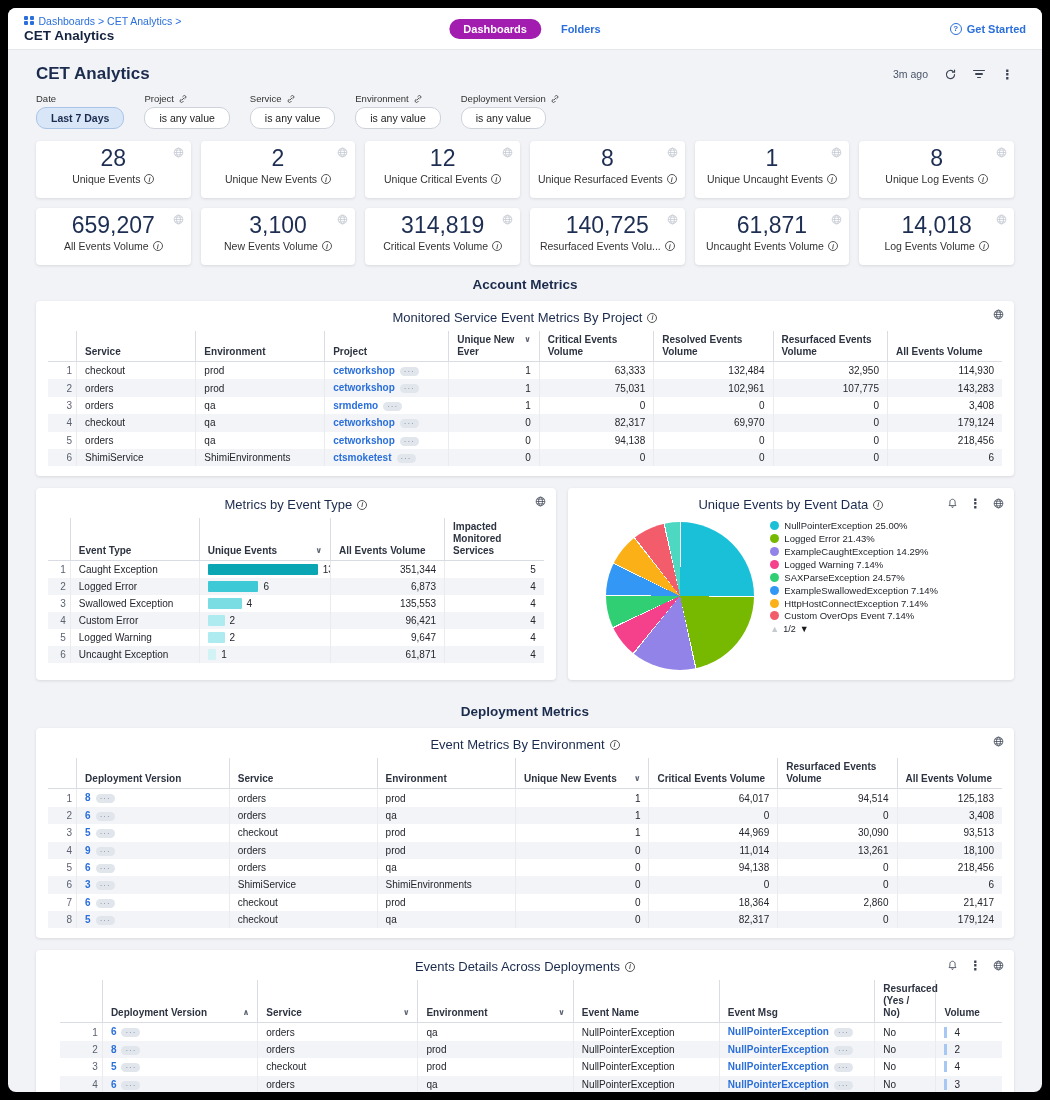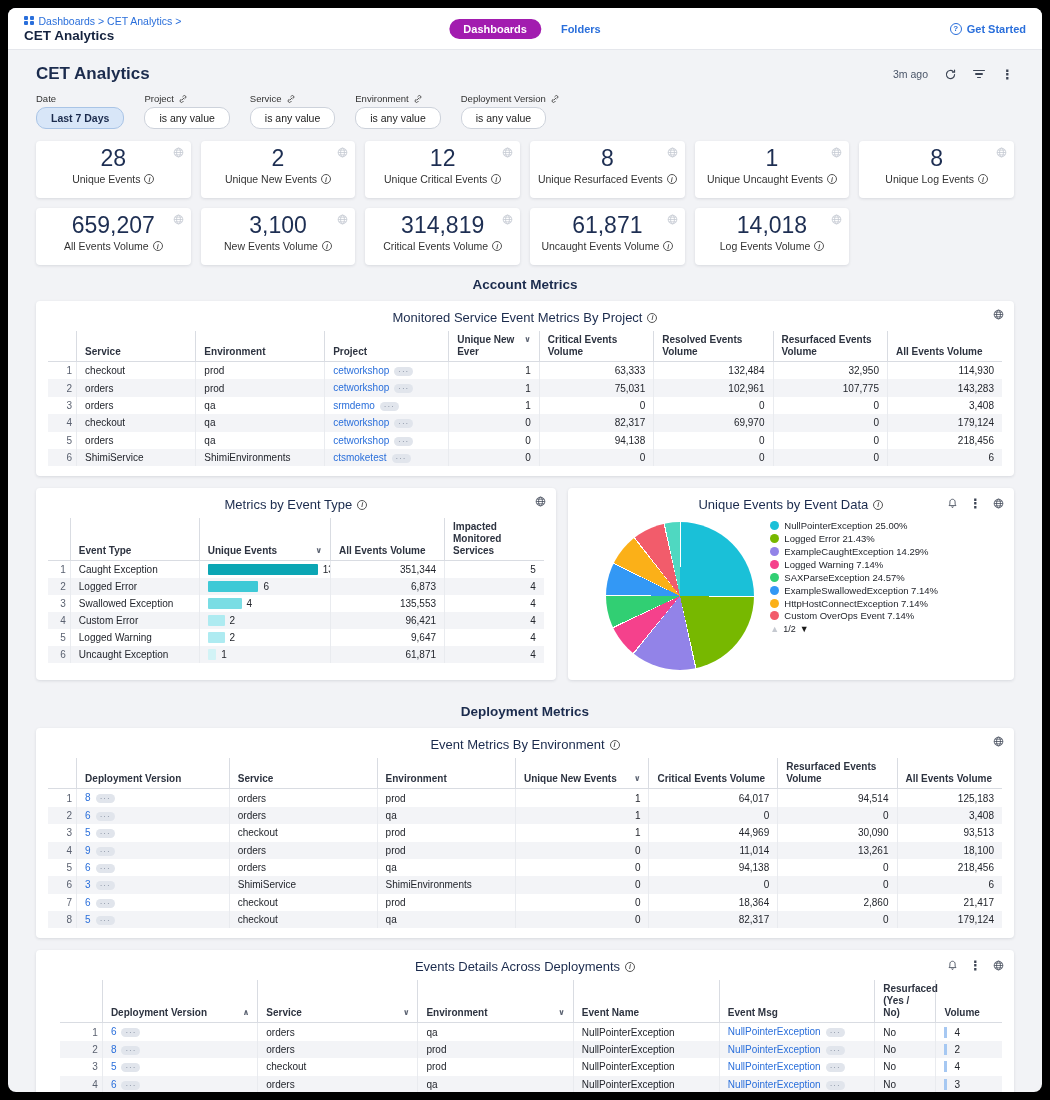--- a/index.html
+++ b/index.html
@@ -56,21 +56,21 @@
 
   
   table.dtable{width:100%;border-collapse:collapse;table-layout:fixed;font-size:10px;color:#23262d;}
   .dtable th{text-align:left;font-weight:700;color:#2d3340;padding:3px 8px;border-left:1px solid #d9dce2;vertical-align:bottom;line-height:1.2;}
   .dtable thead tr{border-bottom:1px solid #d9dce2;}
   .dtable th.rownum,.dtable td.rownum{border-left:none;text-align:right;color:#5a6170;padding-right:4px;}
   .dtable td{padding:2px 8px;border-left:1px solid #e9ebef;overflow:hidden;white-space:nowrap;text-overflow:ellipsis;line-height:1.3;}
   .dtable tbody tr:nth-child(even){background:#f3f4f7;}
   .dtable .num{text-align:right;}
   .sort{float:right;color:#5a6170;font-size:8px;margin-left:4px;margin-top:1px;}
-  .cell-link{color:#2a6fdb;cursor:pointer;}
+  .cell-link{color:#2a6fdb;cursor:pointer;font-weight:bold;}
   .dots{background:#e1e5ec;color:#8a93a5;border-radius:8px;padding:0 4px;font-size:8px;margin-left:5px;letter-spacing:1px;cursor:pointer;}
   .barwrap{display:flex;align-items:center;gap:5px;}
   .bar{display:inline-block;height:11px;border-radius:1px;flex:none;}
   .barval{font-size:10px;color:#23262d;}
   .tick{display:inline-block;width:3px;height:11px;background:#a6c8f2;margin-right:7px;vertical-align:-2px;}
 
   
   .row2{display:flex;gap:12px;}
   .row2 .panel{margin-bottom:12px;box-sizing:border-box;min-height:186px;}
   .p-left{flex:54 1 0;}
@@ -300,20 +300,34 @@
             <span class="globe icon-btn">
               <svg viewBox="0 0 16 16" width="11" height="11" fill="none" stroke="currentColor" stroke-width="1.1">
                 <circle cx="8" cy="8" r="6.3"></circle>
                 <ellipse cx="8" cy="8" rx="2.9" ry="6.3"></ellipse>
                 <path d="M1.7 8h12.6M2.6 4.6h10.8M2.6 11.4h10.8"></path>
               </svg>
             </span>
             <div class="kpi-value">314,819</div>
             <div class="kpi-label">
               <span>Critical Events Volume</span>
+              <span class="info">i</span>
+            </div>
+          </div>
+          <div class="kpi">
+            <span class="globe icon-btn">
+              <svg viewBox="0 0 16 16" width="11" height="11" fill="none" stroke="currentColor" stroke-width="1.1">
+                <circle cx="8" cy="8" r="6.3"></circle>
+                <ellipse cx="8" cy="8" rx="2.9" ry="6.3"></ellipse>
+                <path d="M1.7 8h12.6M2.6 4.6h10.8M2.6 11.4h10.8"></path>
+              </svg>
+            </span>
+            <div class="kpi-value">140,725</div>
+            <div class="kpi-label">
+              <span>Resurfaced Events Volu...</span>
               <span class="info">i</span>
             </div>
           </div>
           <div class="kpi">
             <span class="globe icon-btn">
               <svg viewBox="0 0 16 16" width="11" height="11" fill="none" stroke="currentColor" stroke-width="1.1">
                 <circle cx="8" cy="8" r="6.3"></circle>
                 <ellipse cx="8" cy="8" rx="2.9" ry="6.3"></ellipse>
                 <path d="M1.7 8h12.6M2.6 4.6h10.8M2.6 11.4h10.8"></path>
               </svg>

